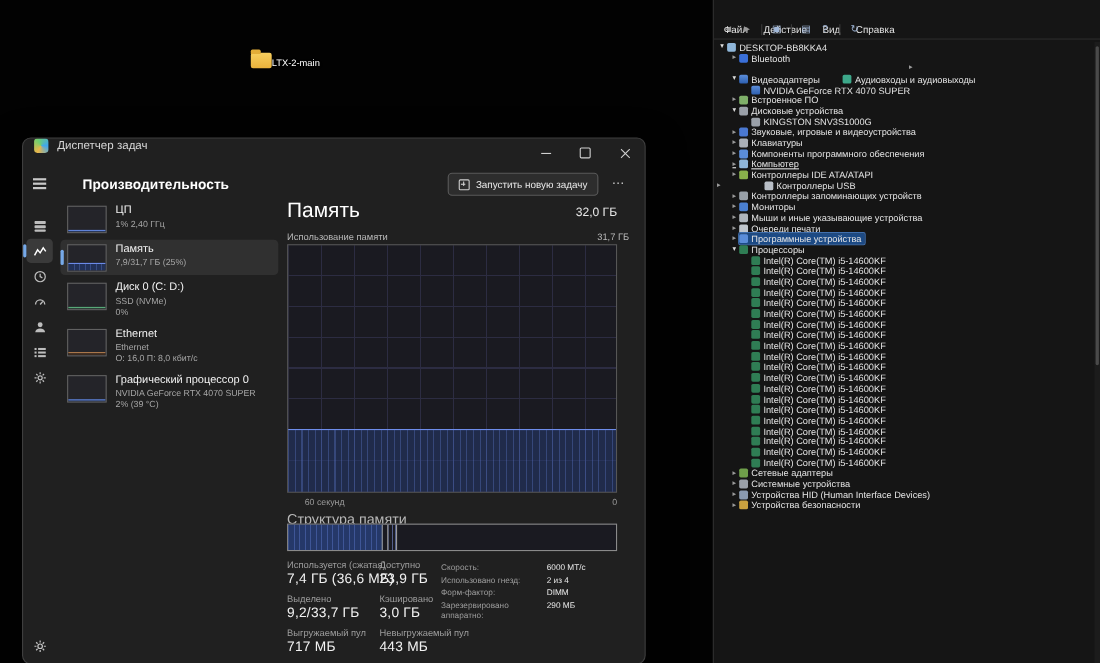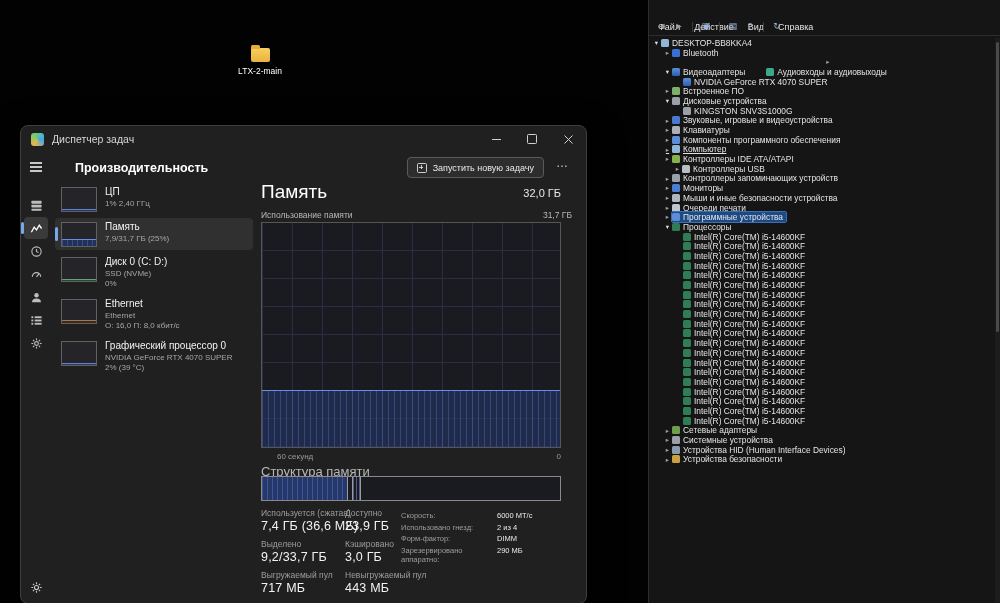--- a/index.html
+++ b/index.html
@@ -1,27 +1,27 @@
 <!DOCTYPE html>
 <html><head>
 <meta charset="utf-8">
 <style>
   html,body{margin:0;padding:0;width:1000px;height:603px;overflow:hidden;}
   body{background:#020202;font-family:"Liberation Sans",sans-serif;position:relative;-webkit-font-smoothing:antialiased;}
   .win{position:absolute;}
 
   
-  .desktop-icon{position:absolute;left:228px;top:48px;width:64px;display:flex;flex-direction:column;align-items:center;}
+  .desktop-icon{position:absolute;left:228px;top:48px;width:64px;display:flex;flex-direction:row;align-items:center;}
   .folder{width:19px;height:14px;background:linear-gradient(#f8cf5e,#eab23c);border-radius:2px;position:relative;}
   .folder::before{content:"";position:absolute;top:-3px;left:0;width:9px;height:4px;background:#e3ad38;border-radius:1.5px 1.5px 0 0;}
   .di-label{margin-top:4px;font-size:8.5px;color:#fff;text-shadow:0 1px 2px #000;}
 
   
   #tm{left:20px;top:125px;width:565px;height:477px;background:#202020;border:1px solid #3e3e3e;border-radius:8px;box-shadow:0 12px 34px rgba(0,0,0,.75);overflow:hidden;}
-  .tm-titlebar{height:26px;display:flex;align-items:center;padding-left:10px;}
+  .tm-titlebar{height:26px;display:flex;align-items:flex-start;padding-left:10px;}
   .tm-appicon{width:13px;height:13px;border-radius:3px;background:conic-gradient(from 210deg,#e8b64a,#6fcf6f,#3fa7f0,#e8b64a);margin-right:8px;flex:none;}
   .tm-title{font-size:10.5px;color:#d6d6d6;}
   .tm-controls{margin-left:auto;display:flex;height:100%;}
   .wc{width:36px;height:100%;display:flex;align-items:center;justify-content:center;}
   .wc-min i{display:block;width:9px;height:1px;background:#d0d0d0;}
   .wc-max i{display:block;width:8px;height:8px;border:1px solid #d0d0d0;border-radius:1.5px;}
   .tm-rail{position:absolute;left:0;top:26px;bottom:0;width:30px;display:flex;flex-direction:column;align-items:center;}
   .hamburger{width:24px;height:22px;margin:4px 0 16px;display:flex;flex-direction:column;justify-content:center;align-items:center;gap:2.5px;}
   .hamburger i{width:12px;height:1.4px;background:#c8c8c8;display:block;}
   .rail-items{display:flex;flex-direction:column;gap:1px;}
@@ -437,21 +437,21 @@
             <div class="tlabel">Компьютер</div>
           </div>
         </div>
         <div class="trow" style="padding-left: 14px;">
           <div class="chev">▸</div>
           <div class="hl">
             <div class="ti ti-ide"></div>
             <div class="tlabel">Контроллеры IDE ATA/ATAPI</div>
           </div>
         </div>
-        <div class="trow" style="padding-left: 24px;">
+        <div class="trow" style="padding-left: 0; gap: 37px;">
           <div class="chev">▸</div>
           <div class="hl">
             <div class="ti ti-usb"></div>
             <div class="tlabel">Контроллеры USB</div>
           </div>
         </div>
         <div class="trow" style="padding-left: 14px;">
           <div class="chev">▸</div>
           <div class="hl">
             <div class="ti ti-storage"></div>
@@ -462,21 +462,21 @@
           <div class="chev">▸</div>
           <div class="hl">
             <div class="ti ti-monitor"></div>
             <div class="tlabel">Мониторы</div>
           </div>
         </div>
         <div class="trow" style="padding-left: 14px;">
           <div class="chev">▸</div>
           <div class="hl">
             <div class="ti ti-mouse"></div>
-            <div class="tlabel">Мыши и иные безопасности устройства</div>
+            <div class="tlabel">Мыши и иные указывающие устройства</div>
           </div>
         </div>
         <div class="trow" style="padding-left: 14px;">
           <div class="chev">▸</div>
           <div class="hl">
             <div class="ti ti-printer"></div>
             <div class="tlabel">Очереди печати</div>
           </div>
         </div>
         <div class="trow" style="padding-left: 14px;">

